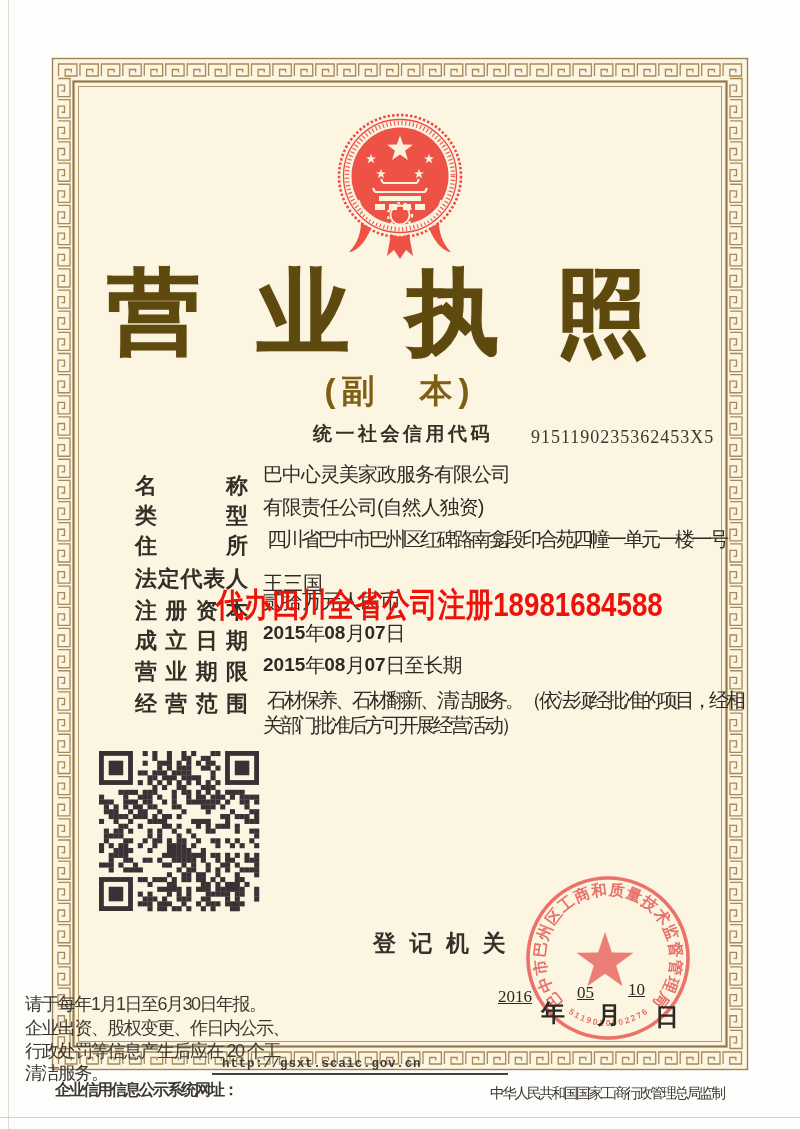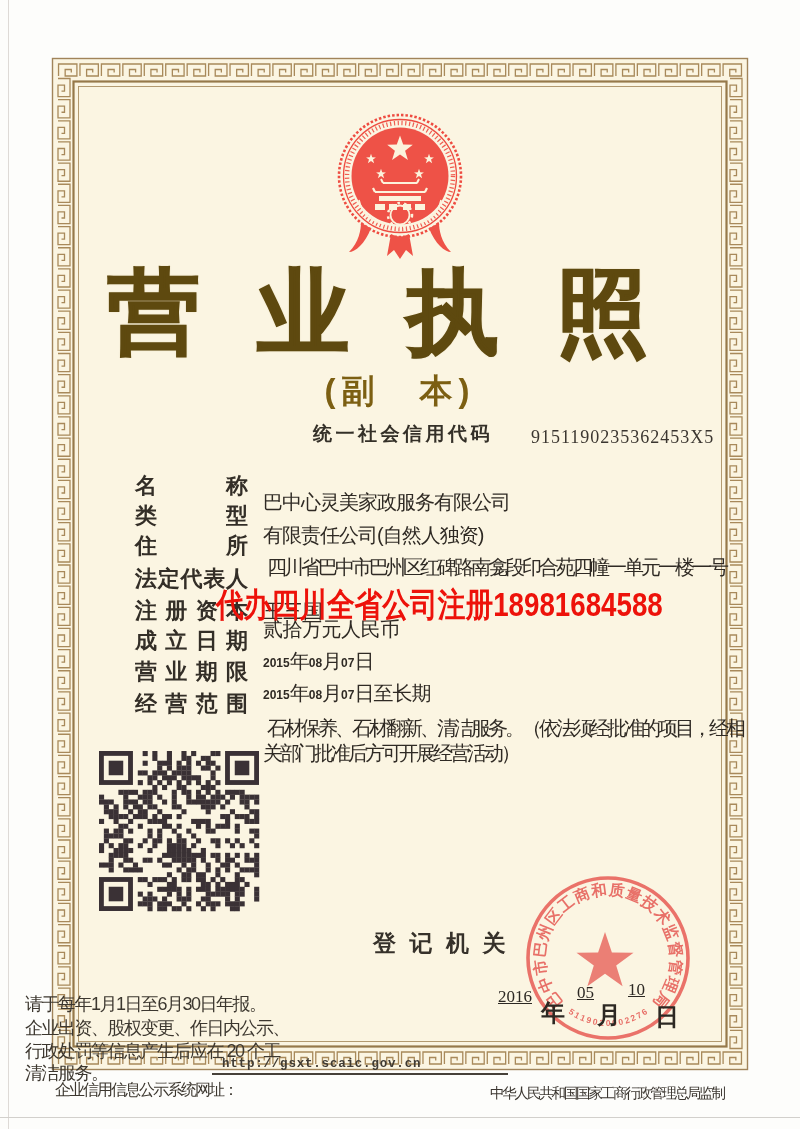--- a/index.html
+++ b/index.html
@@ -12,35 +12,35 @@
   #title{left:52px;top:266px;width:668px;text-align:center;font-size:92px;line-height:1;
          font-weight:900;color:#5e490f;letter-spacing:16px;-webkit-text-stroke:1.5px #5e490f;
          text-shadow:0 0 2px rgba(150,120,40,.45);white-space:nowrap;}
   #subtitle{left:52px;top:369px;width:696px;text-align:center;font-size:33px;font-weight:700;
             color:#7c5f12;letter-spacing:6px;}
   #cclabel{left:313px;top:421px;font-size:19px;font-weight:700;letter-spacing:3.5px;color:#343028;}
   #ccnum{left:531px;top:420px;font-size:18px;font-family:"Liberation Serif",serif;
          letter-spacing:1px;color:#3b3630;margin-top:7px;}
   .flabel{left:135px;width:113px;font-size:22px;font-weight:600;color:#332e27;display:flex;
           justify-content:space-between;white-space:nowrap;}
-  .fval{left:263px;font-size:20px;font-weight:500;color:#2f2a24;white-space:nowrap;margin-top:28px;}
+  .fval{left:263px;font-size:20px;font-weight:500;color:#2f2a24;white-space:nowrap;}
   .cond{letter-spacing:-3px;left:267px;}
   .cond2{letter-spacing:-3px;}
-  .dnum{font-weight:700;font-size:12px;position:relative;top:-1px;letter-spacing:0;}
+  .dnum{font-weight:700;font-size:19px;position:relative;top:-1px;letter-spacing:0;}
   #watermark{left:216px;top:583px;font-size:33px;font-weight:700;white-space:nowrap;
              transform:scaleX(.84);transform-origin:left top;}
   #regorg{left:373px;top:928px;font-size:23px;font-weight:600;letter-spacing:13.5px;
           color:#36312a;white-space:nowrap;}
   .dchar{font-size:24px;font-weight:600;color:#2c2823;}
   .ddig{font-size:17px;font-family:"Liberation Serif",serif;color:#2c2823;text-decoration:underline;}
   .notice{left:25px;font-size:18px;font-weight:500;letter-spacing:-1.5px;color:#3c372f;white-space:nowrap;}
   #urlline{left:212px;top:1073px;width:296px;height:2px;background:#47413a;}
   #url{left:222px;top:1057px;font-size:12.5px;font-weight:700;letter-spacing:.8px;
        font-family:"Liberation Mono",monospace;color:#3f3a33;}
-  #publabel{left:55px;top:1080px;font-size:16px;letter-spacing:-2px;color:#3c372f;}
+  #publabel{left:55px;top:1080px;font-size:16px;letter-spacing:-2px;color:#3c372f;font-weight:bold;}
   #issuer{left:490px;top:1084px;font-size:14.5px;letter-spacing:-2.2px;color:#3b3630;white-space:nowrap;}
   #edgeL{left:8px;top:0;width:1px;height:1129px;background:#dedad6;}
   #edgeB{left:0;top:1117px;width:800px;height:1px;background:#d2d0cc;}
 </style>
 </head>
 <body>
 
 <div id="paper" class="abs"></div>
 
 <svg id="deco" class="abs" width="800" height="1129">

